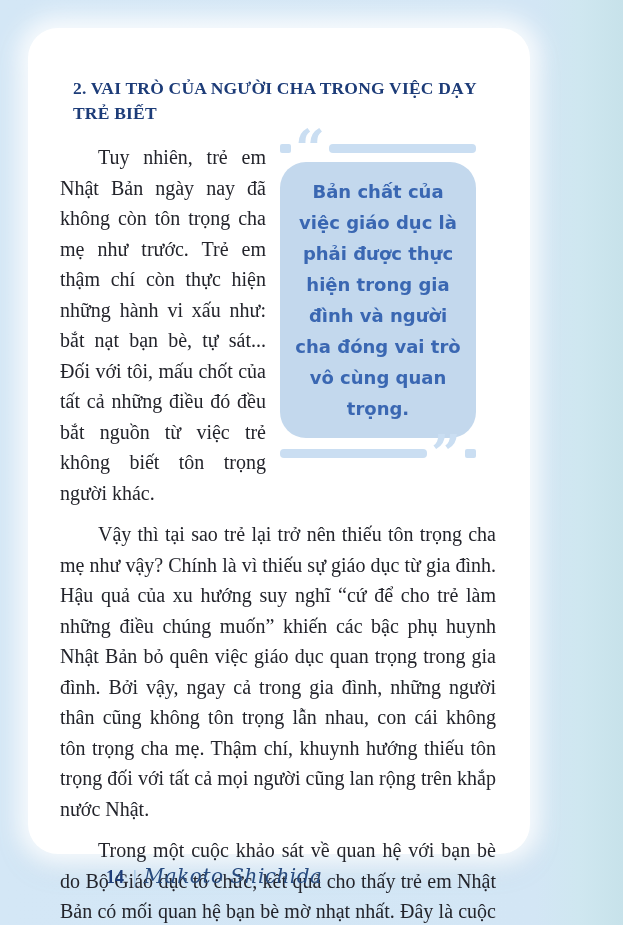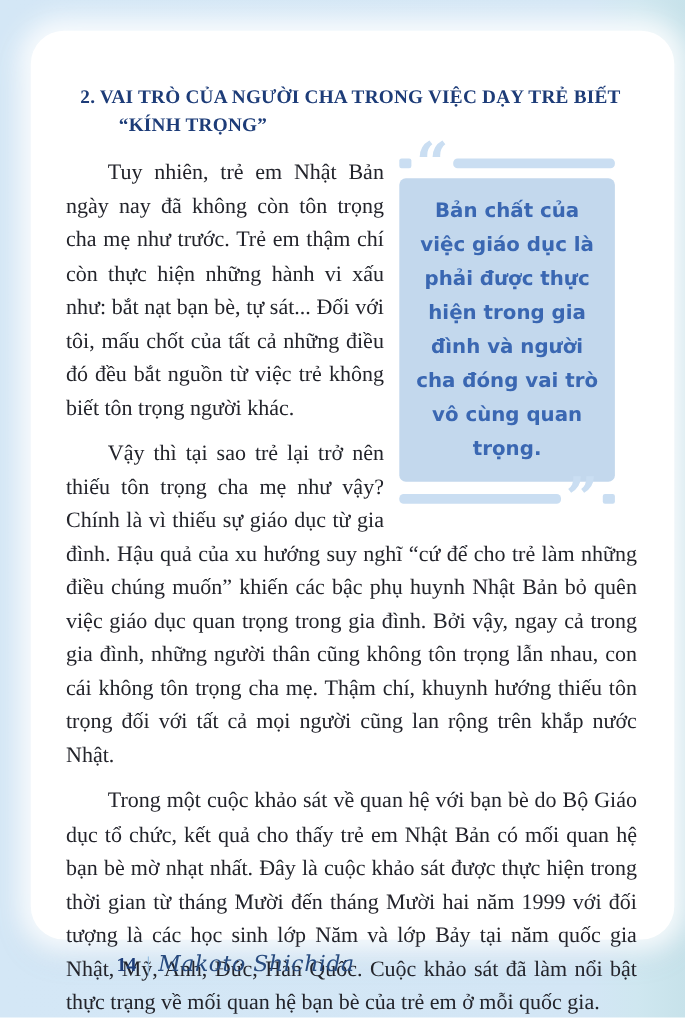--- a/index.html
+++ b/index.html
@@ -7,21 +7,21 @@
   body {
     position:relative;
     overflow:hidden;
     font-family:"Liberation Serif", serif;
     background:
       linear-gradient(90deg, #d4e7f6 0%, #d3e6f5 86%, #cfe7f0 93%, #c7e2ea 100%);
   }
   .card {
     position:absolute;
     left:28px; top:28px;
-    width:585px; height:826px;
+    width:502px; height:826px;
     background:#ffffff;
     border-radius:30px;
     box-shadow:
       0 0 22px 12px rgba(255,255,255,0.85),
       0 10px 30px rgba(130,170,205,0.25);
   }
   .content {
     padding:48px 34px 0 32px;
     height:100%;
   }
@@ -57,21 +57,21 @@
     padding:0 4px;
     transform:translateY(8px);
   }
   .q-bar {
     flex:1 1 auto; height:9px; border-radius:4px;
     background:#cadeF2;
   }
   .quote-box {
     margin-top:2px;
     background:#c3d8ed;
-    border-radius:6px;
+    border-radius:26px;
     min-height:258px;
     display:flex; align-items:flex-end; justify-content:center;
     padding:14px 11px;
   }
   .quote-text {
     font-family:"DejaVu Sans", sans-serif;
     font-weight:bold;
     font-size:18px;
     line-height:31px;
     color:#3a67b2;
@@ -115,21 +115,20 @@
   }
 </style>
 </head>
 <body>
 
 <div class="card">
   <div class="content">
 
     <h1 class="heading">
       <span class="h-line1">2. VAI TRÒ CỦA NGƯỜI CHA TRONG VIỆC DẠY TRẺ BIẾT</span>
-      <span class="h-line2">“KÍNH TRỌNG”</span>
     </h1>
 
     <aside class="quote-float">
       <div class="q-deco">
         <span class="q-dash"></span>
         <span class="q-mark">“</span>
         <span class="q-bar"></span>
       </div>
       <div class="quote-box">
         <div class="quote-text">Bản chất của việc giáo dục là phải được thực hiện trong gia đình và người cha đóng vai trò vô cùng quan trọng.</div>

